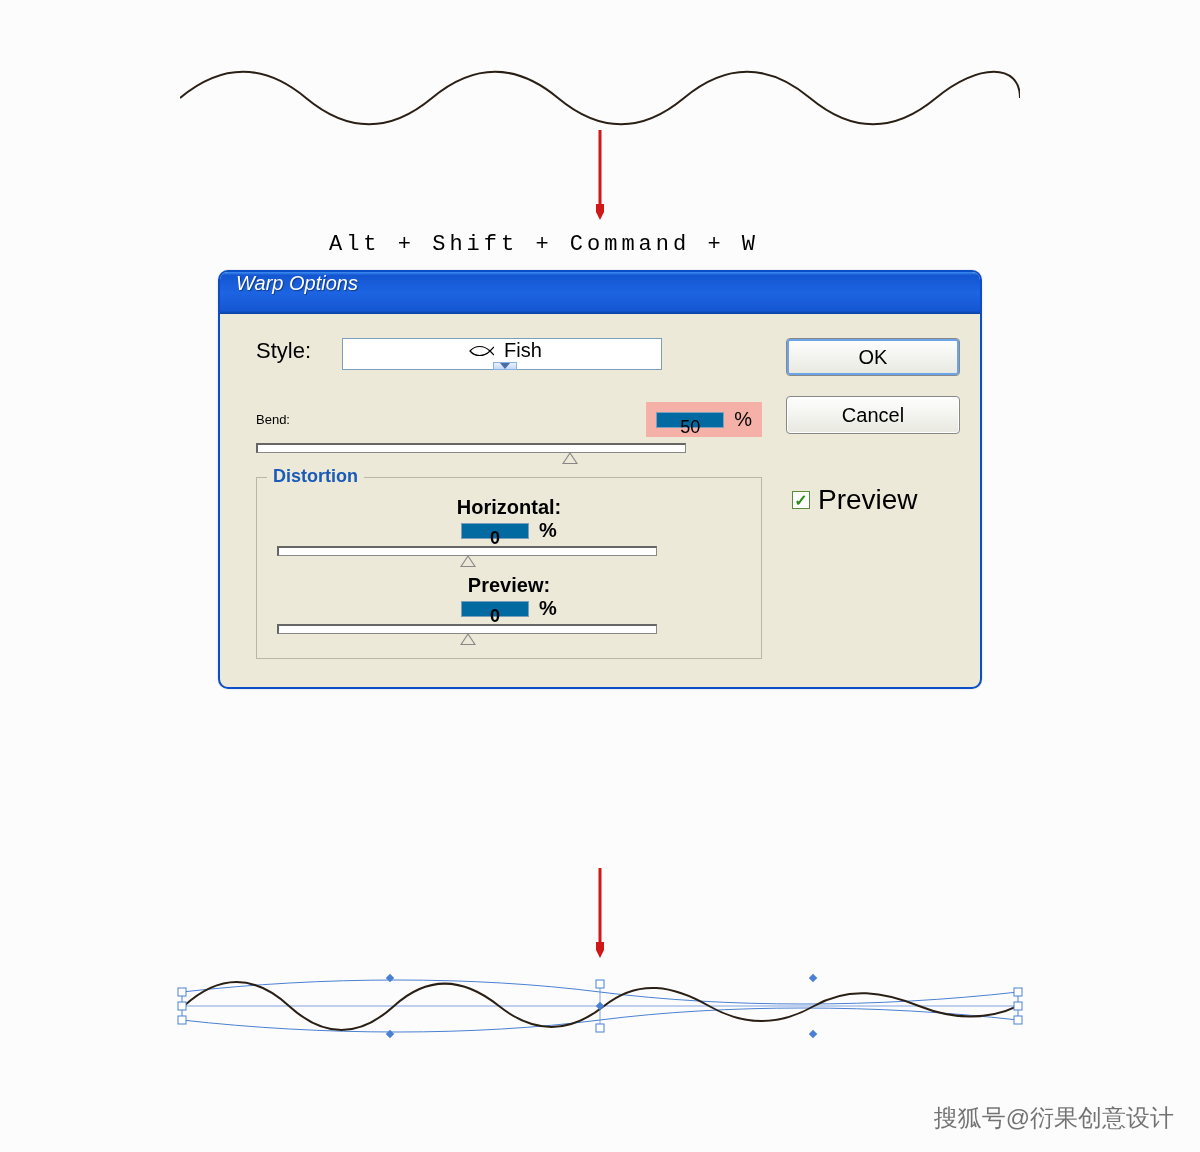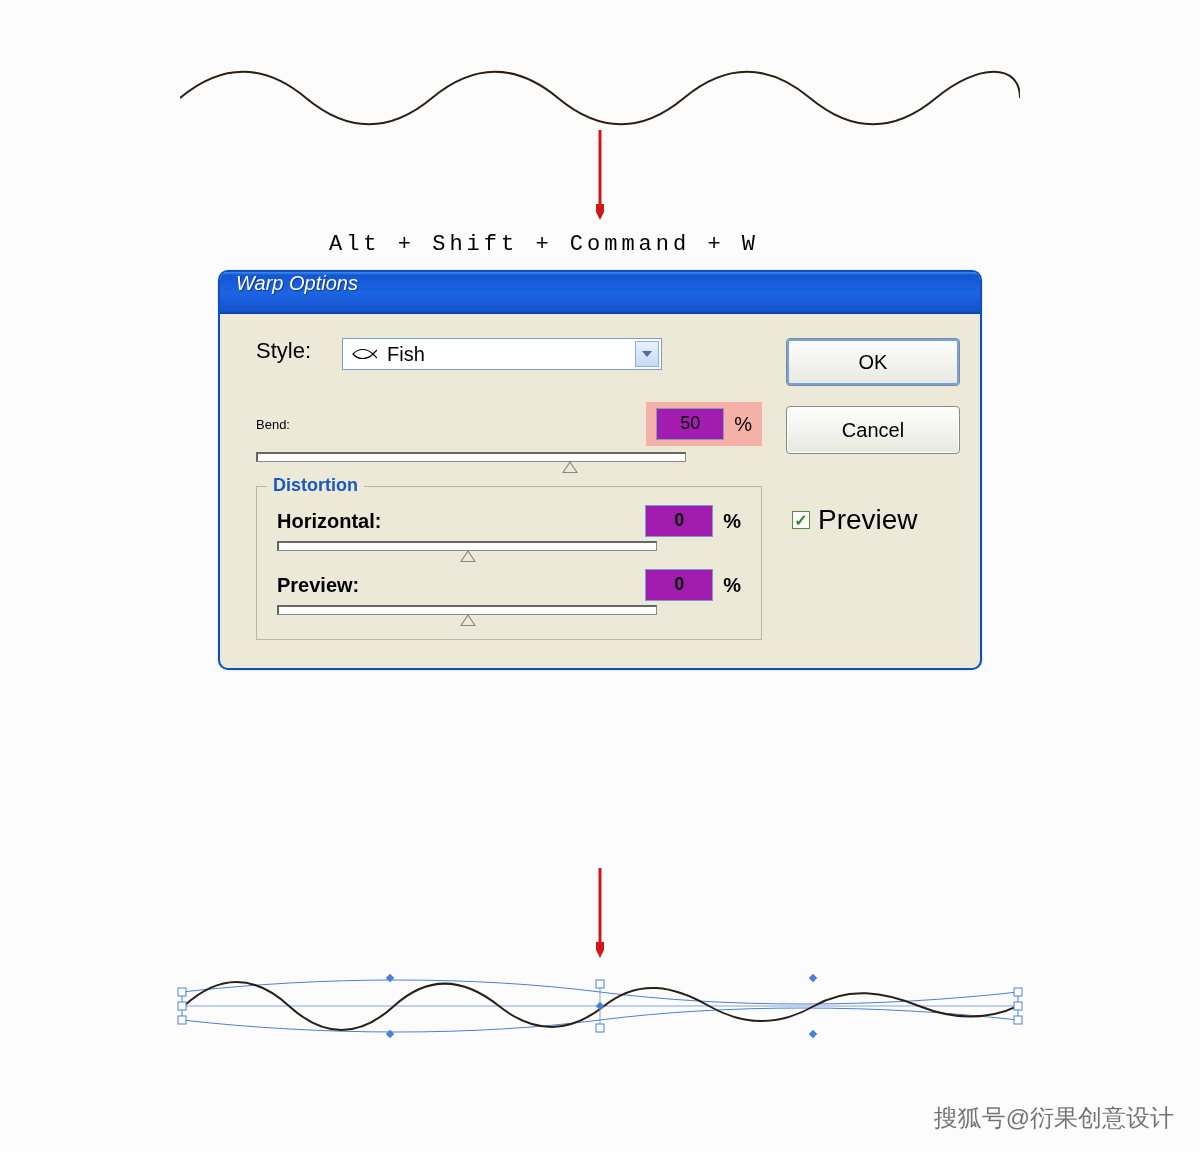--- a/index.html
+++ b/index.html
@@ -73,20 +73,21 @@
     .style-label { font-size: 22px; color: #000; min-width: 70px; }
     .style-select {
       width: 320px;
       height: 32px;
       background: #fff;
       border: 1px solid #7b9ebd;
       display: flex;
       align-items: center;
       justify-content: space-between;
       padding: 0 2px 0 8px;
+      flex-direction: column;
     }
     .style-select-content { display: flex; align-items: center; gap: 10px; font-size: 20px; }
     .fish-icon { display: inline-block; width: 26px; height: 16px; }
     .select-arrow {
       width: 24px; height: 26px;
       background: linear-gradient(to bottom, #eaf2fd, #c4d9f7);
       border: 1px solid #8ab0e6;
       display: flex; align-items: center; justify-content: center;
     }
     .orientation-row {
@@ -112,23 +113,23 @@
       justify-content: space-between;
       margin-bottom: 6px;
     }
     .bend-label { font-size: 13px; }
     .bend-value-wrap {
       display: flex; align-items: center; gap: 10px;
       background: #f5b0a8;
       padding: 6px 10px;
     }
     .num-input {
-      width: 68px; height: 32px;
+      width: 68px; height: 16px;
       border: 1px solid #7b9ebd;
-      background: #a21caf;
+      background: #0369a1;
       text-align: center;
       font-size: 18px;
       line-height: 28px;
     }
     .pct { font-size: 20px; }
     .slider-track {
       height: 10px;
       background: #fff;
       border: 1px solid #888;
       border-top: 2px solid #666;
@@ -168,25 +169,26 @@
       background: #ece9d8;
       padding: 0 6px;
       color: #1a5ab8;
       font-size: 18px;
     }
     .dist-row {
       display: flex;
       align-items: center;
       justify-content: space-between;
       margin-bottom: 4px;
+      flex-direction: column;
     }
     .dist-row .dist-label { font-size: 20px; }
     .dist-row .dist-value { display: flex; align-items: center; gap: 10px; }
     .btn {
-      height: 48px;
+      height: 38px;
       background: linear-gradient(to bottom, #fefefe, #e8e8e0);
       border: 1px solid #888;
       border-radius: 4px;
       font-size: 20px;
       display: flex;
       align-items: center;
       justify-content: center;
       box-shadow: inset 0 0 0 1px #fff;
     }
     .btn.default {

